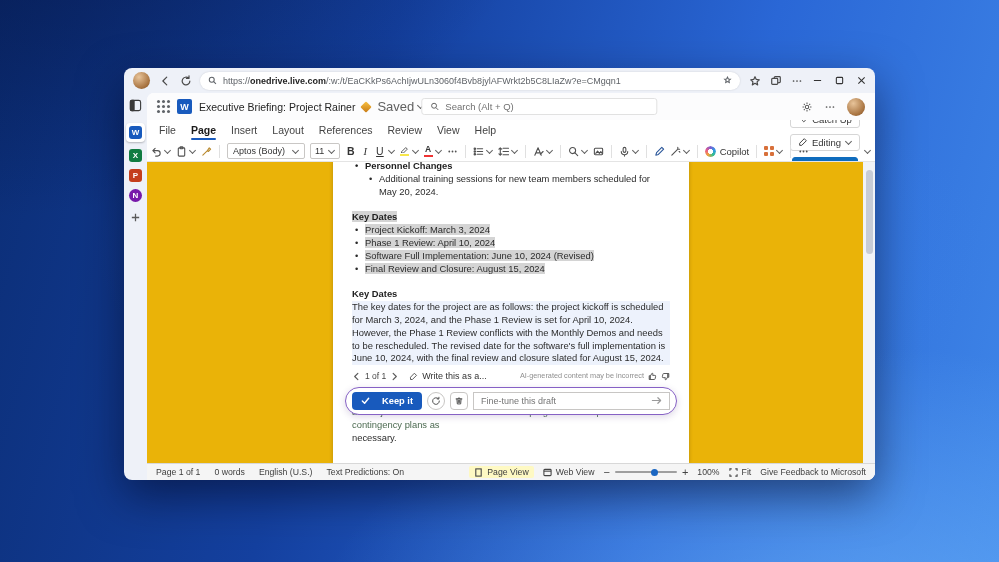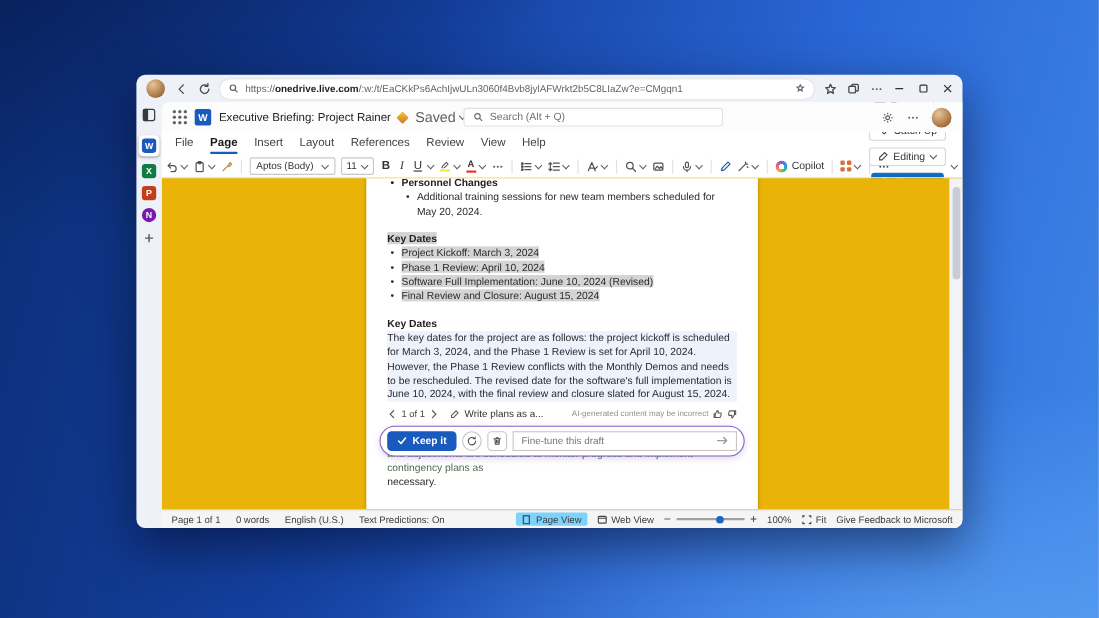--- a/index.html
+++ b/index.html
@@ -96,36 +96,36 @@
   .sel { background:#d4d4d4; }
   .aipara { background:#edf2fc; }
   
   .ai-bar { display:flex; align-items:center; gap:4px; margin-top:5px; }
   .ai-bar svg { width:9px; height:9px; stroke:#5a5a5a; fill:none; stroke-width:1.3; stroke-linecap:round; stroke-linejoin:round; flex:none; }
   .ai-nav { font-size:8.5px; color:#474747; }
   .ai-rewrite { font-size:9px; color:#333; }
   .ai-note { margin-left:auto; font-size:7.3px; color:#8f8f8f; }
   
   .cop-card { position:relative; z-index:2; margin:4px -7px 0; background:#fff; border:1.5px solid #8661c5; border-radius:14px; padding:4px 6px; display:flex; align-items:center; gap:5px; box-shadow:0 2px 7px rgba(70,40,120,.18); }
-  .keep { height:18px; background:#185abd; color:#fff; border:none; border-radius:4px; padding:0 9px; font-size:9.3px; font-weight:600; display:flex; align-items:center; gap:5px; font-family:inherit; }
+  .keep { height:18px; background:#185abd; color:#fff; border:none; border-radius:4px; padding:0 9px; font-size:9.3px; font-weight:600; display:flex; align-items:center; gap:12px; font-family:inherit; }
   .keep svg { width:9px; height:9px; stroke:#fff; fill:none; stroke-width:1.6; stroke-linecap:round; stroke-linejoin:round; }
   .cbtn { width:18px; height:18px; border:1px solid #c8c6c4; background:#fff; display:flex; align-items:center; justify-content:center; flex:none; }
   .cbtn.round { border-radius:50%; }
   .cbtn.sqr { border-radius:4px; }
   .cbtn svg { width:10px; height:10px; stroke:#4f4f4f; fill:none; stroke-width:1.2; stroke-linecap:round; stroke-linejoin:round; }
   .finetune { flex:1; height:18px; border:1px solid #c8c6c4; border-radius:0; display:flex; align-items:center; padding:0 7px; gap:5px; }
   .finetune input { flex:1; border:none; outline:none; font-size:9px; color:#333; font-family:inherit; background:transparent; min-width:0; }
   .finetune input::placeholder { color:#757575; }
   .finetune svg { width:11px; height:11px; stroke:#9a9a9a; fill:none; stroke-width:1.3; stroke-linecap:round; stroke-linejoin:round; flex:none; }
   .hiddenline { position:relative; z-index:1; margin-top:-9px; color:#4d6b52; }
   
   .wstatus { height:17px; flex:none; border-top:1px solid #d8d8d8; background:#f5f5f5; display:flex; align-items:center; padding:0 9px; gap:14px; font-size:8.7px; color:#3d3d3d; }
   .wstatus svg { width:9px; height:9px; stroke:#444; fill:none; stroke-width:1.2; flex:none; }
   .sright { margin-left:auto; display:flex; align-items:center; gap:9px; }
-  .viewchip { display:flex; align-items:center; gap:4px; background:#7dd3fc; border-radius:2px; padding:1px 5px; }
+  .viewchip { display:flex; align-items:center; gap:4px; background:#fef9c3; border-radius:2px; padding:1px 5px; }
   .viewplain { display:flex; align-items:center; gap:4px; }
   .zoomslider { display:flex; align-items:center; gap:5px; }
   .ztrack { width:62px; height:2px; background:#9f9f9f; border-radius:1px; position:relative; }
   .zthumb { position:absolute; left:36px; top:-2.5px; width:7px; height:7px; border-radius:50%; background:#1a66c2; }
   .zsign { font-size:11px; color:#444; line-height:1; }
 </style>
 </head>
 <body>
 
 <div class="desktop">
@@ -442,21 +442,21 @@
               <svg viewBox="0 0 10 10">
                   <path d="M6.5 1.5 3 5l3.5 3.5"></path>
                 </svg>
               <span class="ai-nav">1 of 1</span>
               <svg viewBox="0 0 10 10">
                   <path d="M3.5 1.5 7 5 3.5 8.5"></path>
                 </svg>
               <svg viewBox="0 0 12 12" style="margin-left:6px">
                   <path d="m7.5 2 2.5 2.5L4.5 10H2V7.5z"></path>
                 </svg>
-              <span class="ai-rewrite">Write plans as a...</span>
+              <span class="ai-rewrite">Write this as a...</span>
               <span class="ai-note">AI-generated content may be incorrect</span>
               <svg viewBox="0 0 12 12">
                   <path d="M3 5.5 5.5 1.5c.8 0 1.2.6 1 1.4L6.2 4.5h3a1 1 0 0 1 1 1.2l-.7 3.3a1.3 1.3 0 0 1-1.3 1H3zM3 5.5V10H1.6V5.5z"></path>
                 </svg>
               <svg viewBox="0 0 12 12">
                   <path d="M9 6.5 6.5 10.5c-.8 0-1.2-.6-1-1.4l.3-1.6h-3a1 1 0 0 1-1-1.2l.7-3.3a1.3 1.3 0 0 1 1.3-1H9zM9 6.5V2h1.4v4.5z"></path>
                 </svg>
             </div>
 
             <div class="cop-card">

